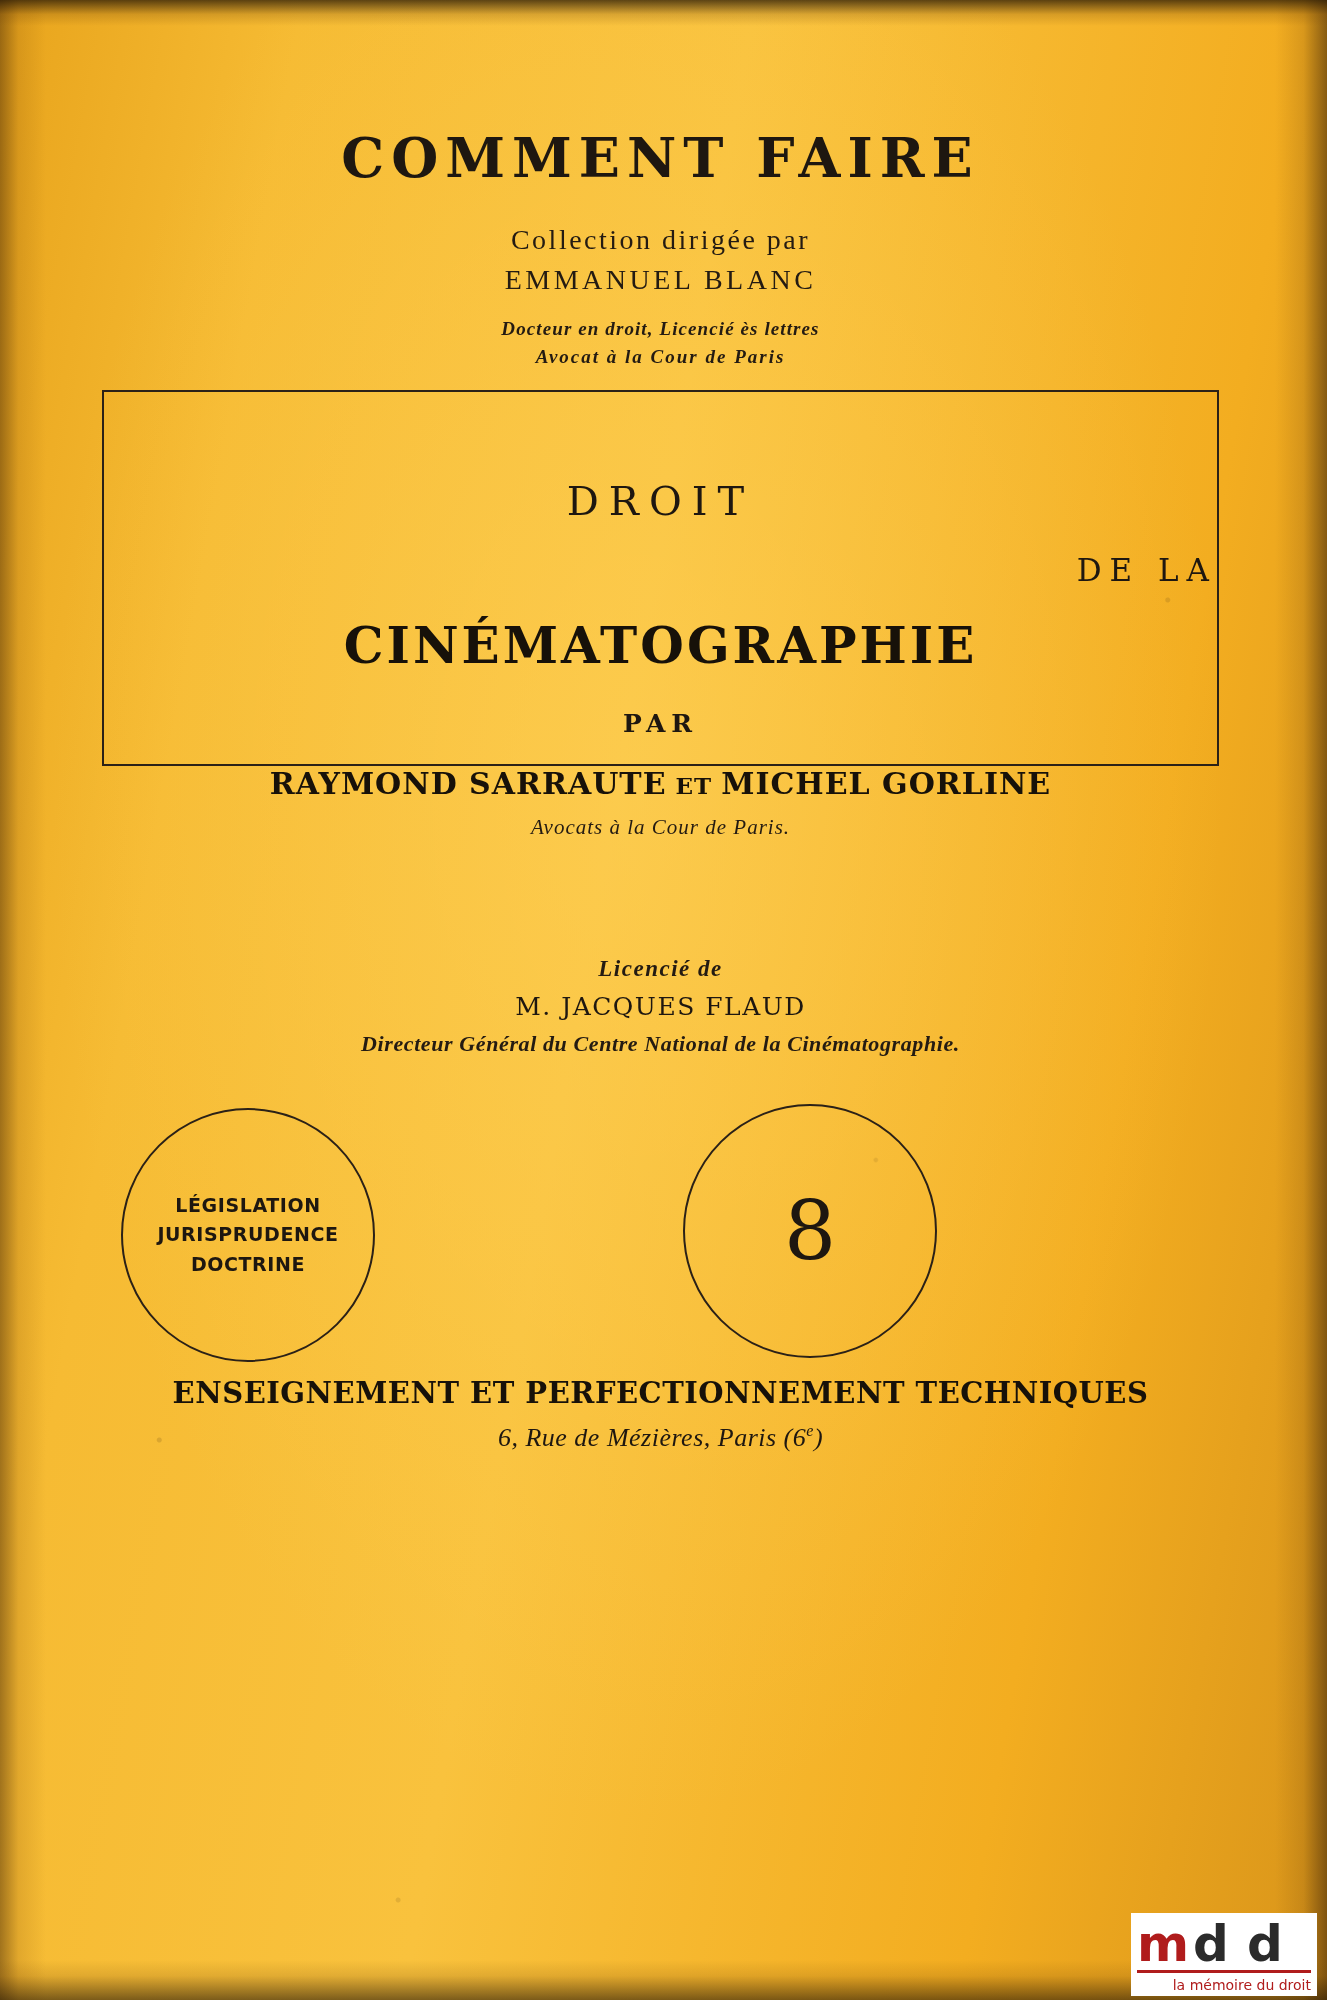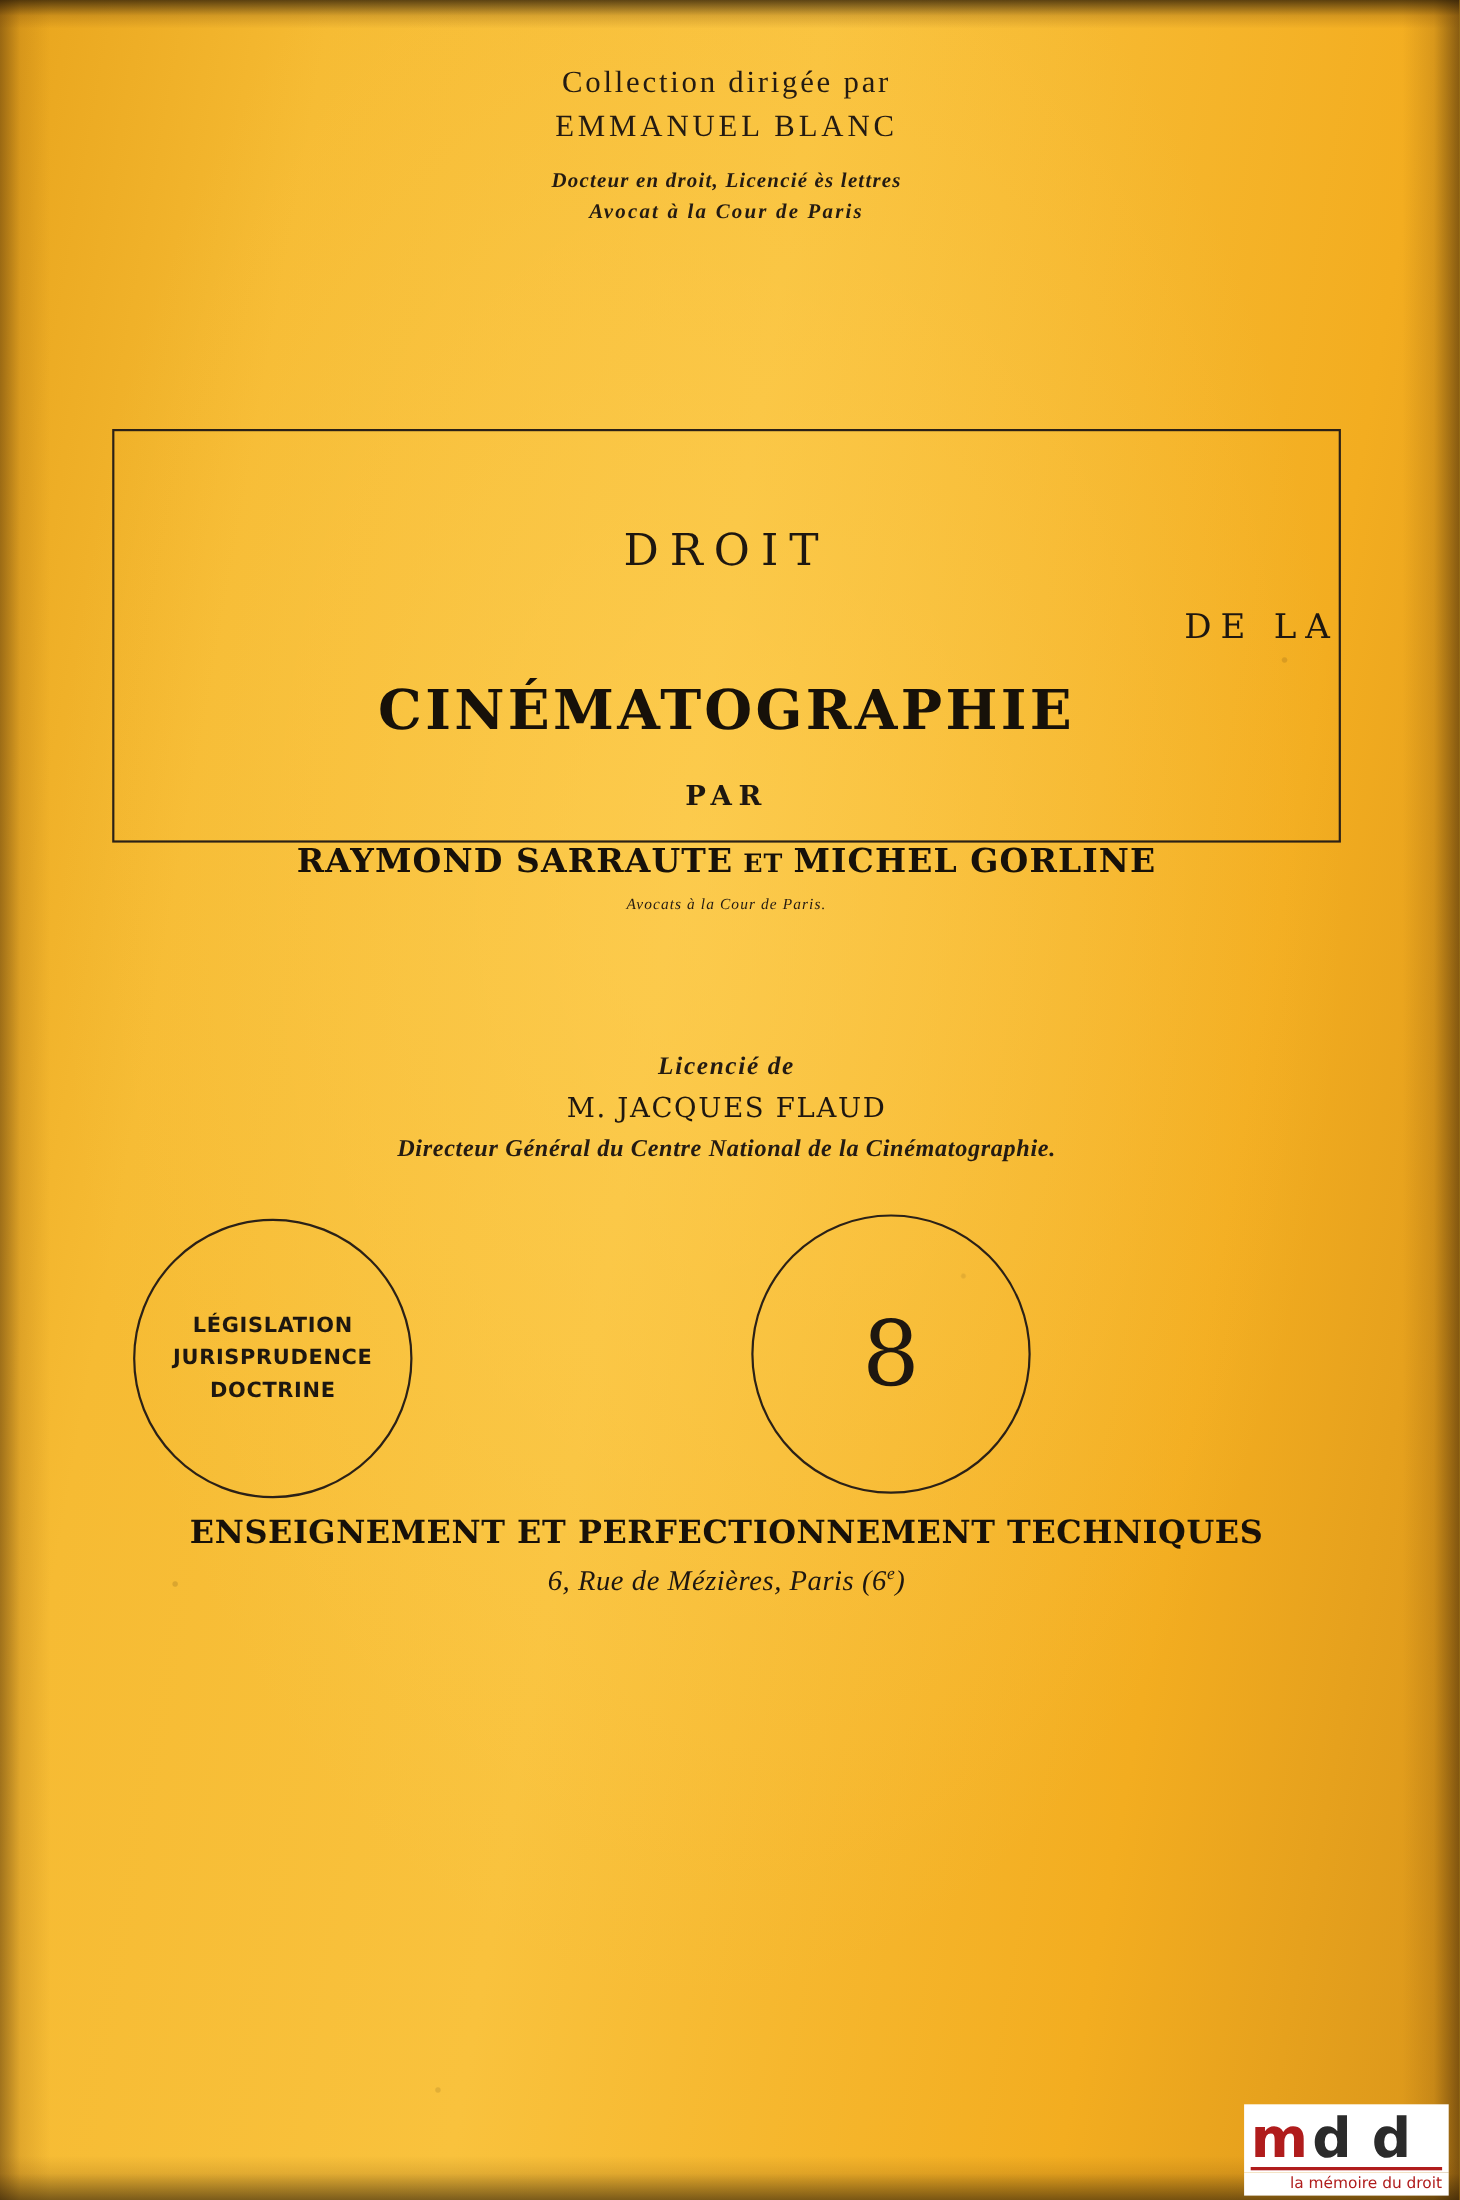--- a/index.html
+++ b/index.html
@@ -147,21 +147,21 @@
     letter-spacing: 1px;
     margin-top: 28px;
     color: #171109;
   }
   .t-authors .small {
     font-size: 23px;
   }
   .t-authors-qual {
     font-family: "Liberation Serif", serif;
     font-style: italic;
-    font-size: 14px;
+    font-size: 21px;
     letter-spacing: 1px;
     margin-top: 14px;
     color: #241b12;
   }
 
   
   .preface {
     position: absolute;
     left: 0; right: 0;
     top: 930px;
@@ -313,20 +313,21 @@
 </style>
 </head>
 <body>
 
 <div class="page">
   <div class="paper"></div>
   <div class="spots"></div>
 
   <div class="content">
 
+    <div class="collection-title">COMMENT FAIRE</div>
     <div class="collection-sub1">Collection  dirigée  par</div>
     <div class="collection-sub2">EMMANUEL BLANC</div>
     <div class="collection-qual1">Docteur en droit, Licencié ès lettres</div>
     <div class="collection-qual2">Avocat à la Cour de Paris</div>
 
     <div class="frame">
       <div class="frame-inner">
         <div class="t-droit">DROIT</div>
         <div class="t-dela">DE LA</div>
         <div class="t-main">CINÉMATOGRAPHIE</div>

